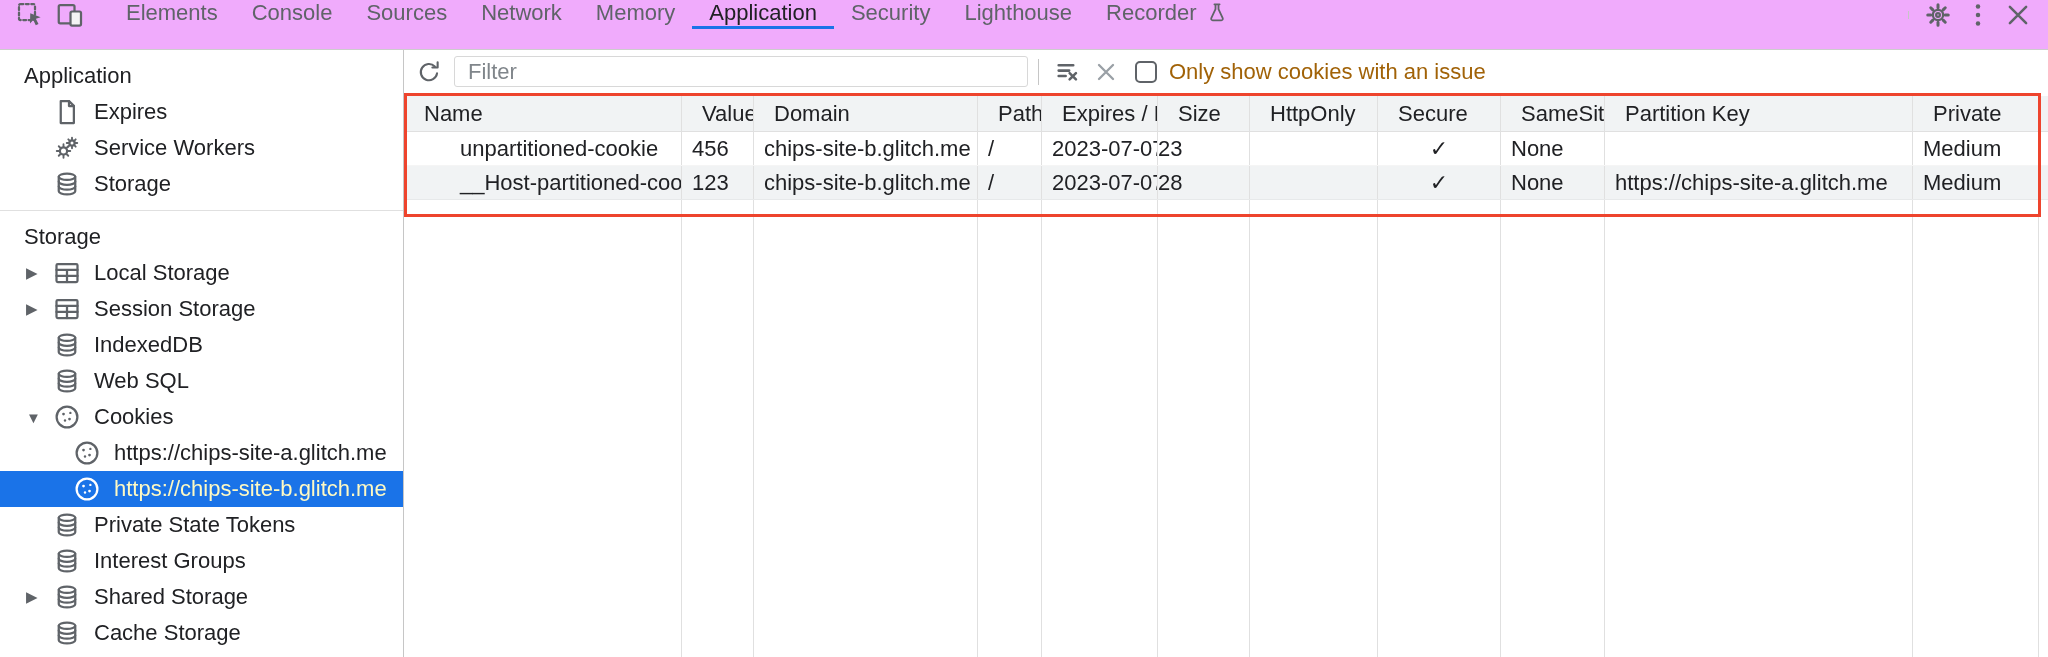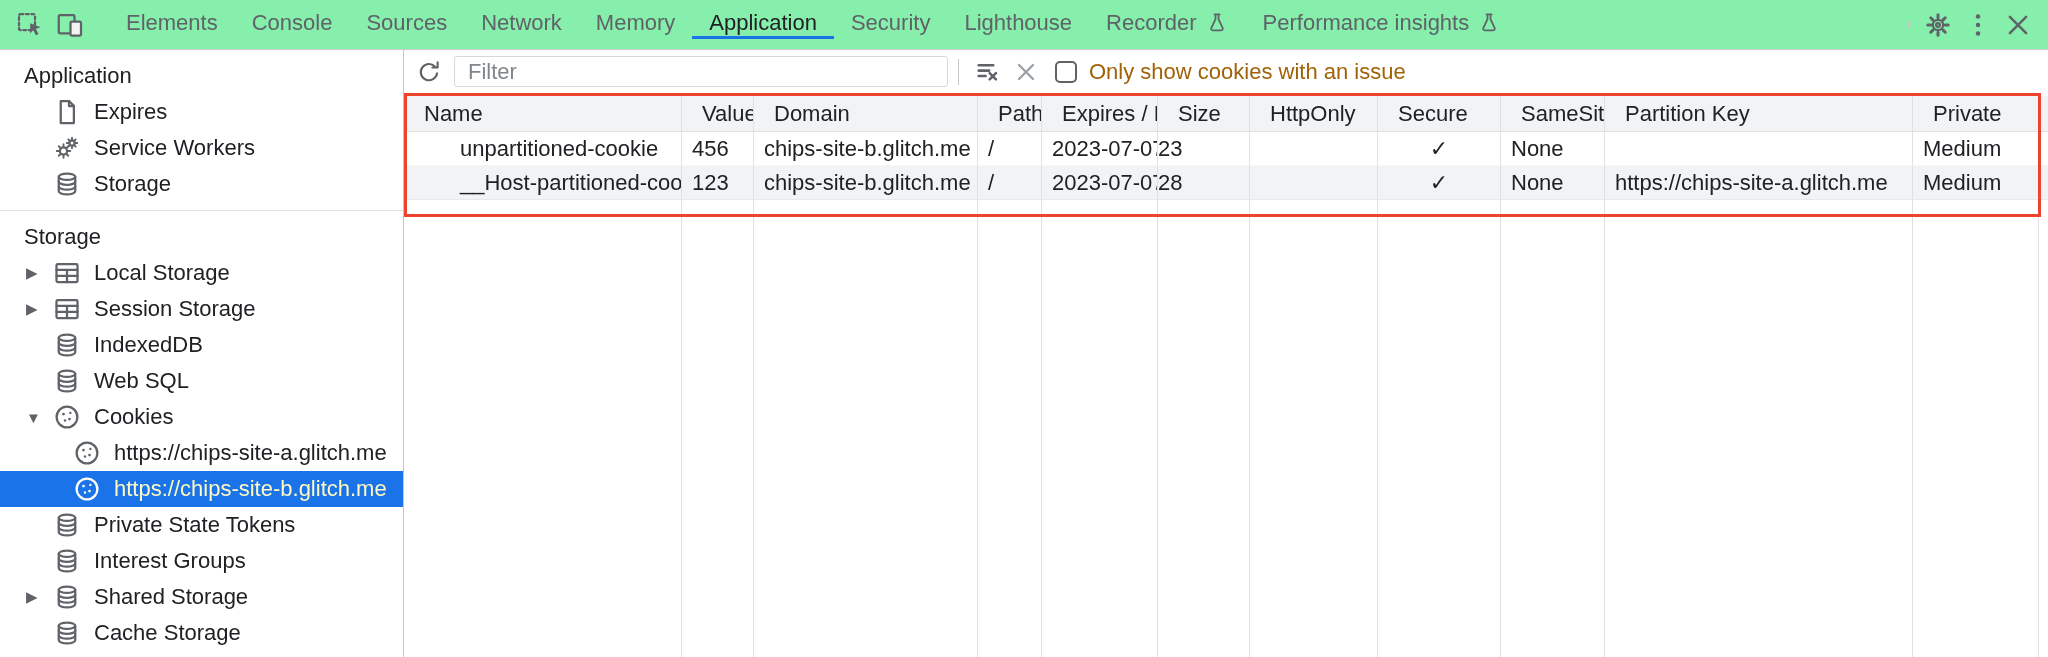--- a/index.html
+++ b/index.html
@@ -2,22 +2,22 @@
 <html><head>
 <meta charset="utf-8">
 <style>
   html,body{margin:0;padding:0;background:#fff;}
   .devtools{
     width:2048px;height:657px;position:relative;overflow:hidden;
     font-family:"Liberation Sans",sans-serif;font-size:22px;color:#202124;background:#fff;
   }
   
   .top-toolbar{
-    height:50px;box-sizing:border-box;background:#86efac;border-bottom:1px solid #cdcdcd;
-    display:flex;align-items:center;padding-left:10px;
+    height:50px;box-sizing:border-box;background:#f0abfc;border-bottom:1px solid #cdcdcd;
+    display:flex;align-items:flex-start;padding-left:10px;
   }
   .tb-btn{width:40px;display:flex;align-items:center;justify-content:center;flex:none;}
   .icon{display:inline-block;color:#5f6368;}
   .icon svg{width:100%;height:100%;display:block;}
   .tb-btn .icon{width:30px;height:30px;}
   .tb-divider{width:1px;background:#c6c6c6;margin:11px 9px;flex:none;}
   .tabs{display:flex;align-items:stretch;}
   .tab{
     padding:0 17px;display:flex;align-items:center;gap:8px;color:#5f6368;
     border-bottom:3px solid transparent;box-sizing:border-box;white-space:nowrap;cursor:default;
@@ -36,21 +36,21 @@
   .side-item.selected{background:#1a73e8;color:#fef9c3;}
   .side-item.selected .icon,.side-item.selected .expander{color:#fff;}
   .expander{width:26px;flex:none;font-size:15px;color:#5f6368;}
   .side-item .icon{width:30px;height:30px;margin-right:12px;flex:none;}
   
   .main{flex:1;min-width:0;display:flex;flex-direction:column;position:relative;background:#fff;}
   .cookies-toolbar{height:43px;flex:none;display:flex;align-items:center;padding-left:6px;}
   .ct-btn{width:38px;height:38px;display:flex;align-items:center;justify-content:center;flex:none;}
   .ct-btn .icon{width:28px;height:28px;}
   .filter-input{
-    box-sizing:border-box;width:494px;height:31px;margin-left:6px;border:1px solid #d8d8d8;border-radius:3px;
+    box-sizing:border-box;width:574px;height:31px;margin-left:6px;border:1px solid #d8d8d8;border-radius:3px;
     font-family:"Liberation Sans",sans-serif;font-size:22px;color:#202124;padding:0 13px;outline:none;background:#fff;
   }
   .filter-input::placeholder{color:#80868b;}
   .ct-divider{width:1px;height:26px;background:#c6c6c6;margin:0 10px;flex:none;}
   .checkbox{
     width:22px;height:22px;box-sizing:border-box;border:2px solid #5f6368;border-radius:5px;
     margin:0 12px 0 10px;background:#fff;flex:none;
   }
   .checkbox-label{color:#a16207;white-space:nowrap;}
   
@@ -115,28 +115,20 @@
           <span>Application</span>
         </div>
         <div class="tab">
           <span>Security</span>
         </div>
         <div class="tab">
           <span>Lighthouse</span>
         </div>
         <div class="tab">
           <span>Recorder</span>
-          <span class="tab-flask icon">
-            <svg viewBox="0 0 24 24" fill="none" stroke="currentColor" stroke-width="1.8" stroke-linecap="round" stroke-linejoin="round">
-              <path d="M9.4 3.3h5.2M10.5 3.3v4.9l-4.2 9c-.45 1 .25 2.1 1.35 2.1h8.7c1.1 0 1.8-1.1 1.35-2.1l-4.2-9V3.3"></path>
-            </svg>
-          </span>
-        </div>
-        <div class="tab">
-          <span>Performance insights</span>
           <span class="tab-flask icon">
             <svg viewBox="0 0 24 24" fill="none" stroke="currentColor" stroke-width="1.8" stroke-linecap="round" stroke-linejoin="round">
               <path d="M9.4 3.3h5.2M10.5 3.3v4.9l-4.2 9c-.45 1 .25 2.1 1.35 2.1h8.7c1.1 0 1.8-1.1 1.35-2.1l-4.2-9V3.3"></path>
             </svg>
           </span>
         </div>
       </div>
     <div class="tb-right">
       <div class="tb-divider"></div>
       <div class="tb-btn">

